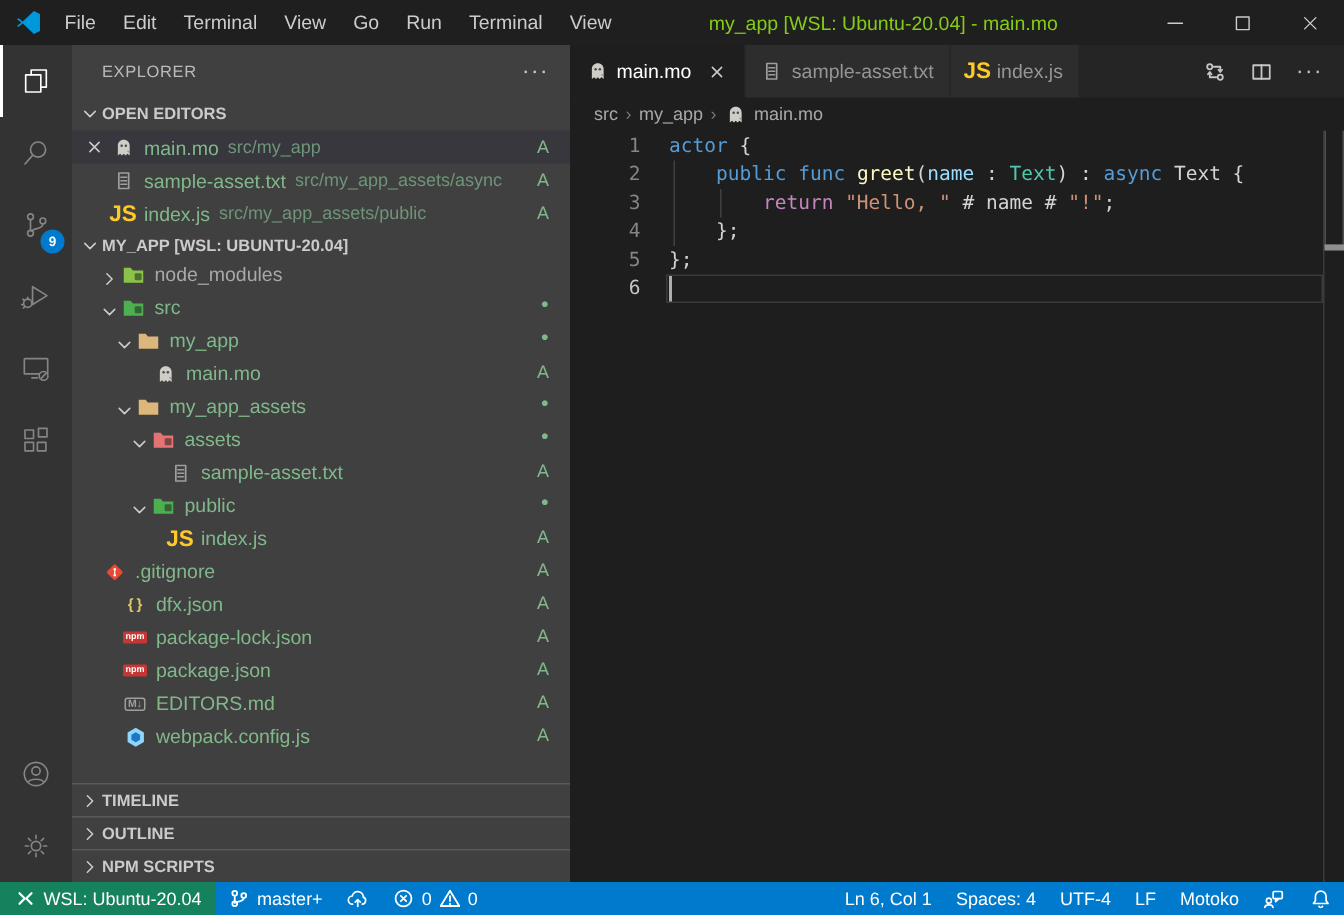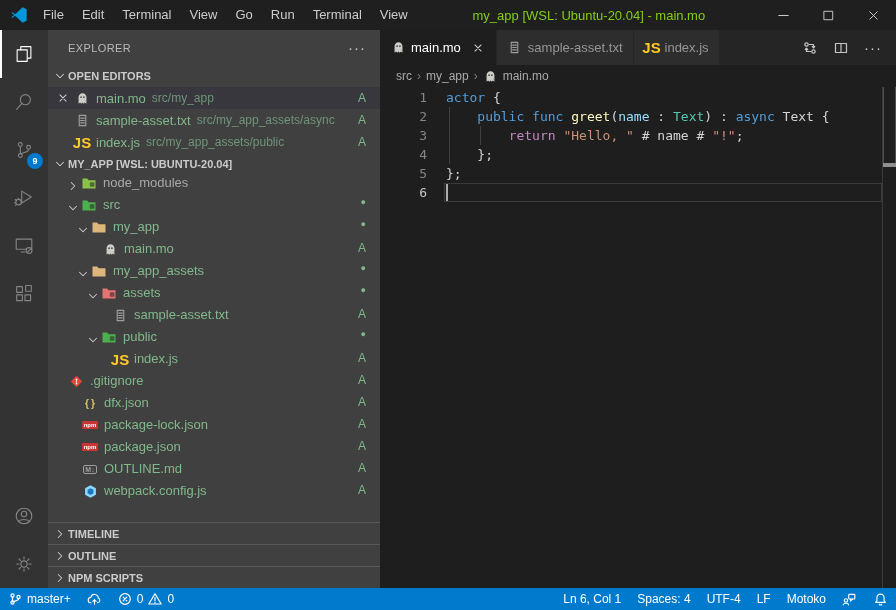--- a/index.html
+++ b/index.html
@@ -454,21 +454,21 @@
               <span class="npmicon">npm</span>
             </span>
             <span class="lbl-added">package.json</span>
             <span class="row-badge">A</span>
           </div>
           <div class="tree-row" style="padding-left: 17px;">
             <span class="chev" style="width: 17px;"></span>
             <span class="ficon">
               <span class="mdicon">M↓</span>
             </span>
-            <span class="lbl-added">OUTLINE.md</span>
+            <span class="lbl-added">EDITORS.md</span>
             <span class="row-badge">A</span>
           </div>
           <div class="tree-row" style="padding-left: 17px;">
             <span class="chev" style="width: 17px;"></span>
             <span class="ficon">
               <svg width="15" height="15" viewBox="0 0 16 16" xmlns="http://www.w3.org/2000/svg">
                 <path d="M8 1.3l5.8 3.3v6.8L8 14.7l-5.8-3.3V4.6z" fill="#8ed6fb"></path>
                 <path d="M8 4.4l3.1 1.8v3.6L8 11.6 4.9 9.8V6.2z" fill="#1c78c0"></path>
               </svg>
             </span>
@@ -621,20 +621,29 @@
         <div class="cursor-caret" id="cursor-caret" style="top: 97px; left: 66px;"></div>
         <div class="scroll-col">
           <div class="scroll-slider"></div>
           <div class="ruler-cursor"></div>
         </div>
       </div>
     </div>
   </div>
 
   <div class="statusbar">
+    <div class="sb-item sb-remote">
+      <span>
+          <svg width="14" height="14" viewBox="0 0 14 14" fill="none" stroke="currentColor" stroke-width="1.2" stroke-linecap="round" stroke-linejoin="round" xmlns="http://www.w3.org/2000/svg">
+            <path d="M3 3.5L6.5 7 3 10.5" stroke-width="1.5"></path>
+            <path d="M11 3.5L7.5 7l3.5 3.5" stroke-width="1.5"></path>
+          </svg>
+        </span>
+      <span>WSL: Ubuntu-20.04</span>
+    </div>
     <div class="sb-item">
       <span>
           <svg width="14" height="14" viewBox="0 0 14 14" fill="none" stroke="currentColor" stroke-width="1.2" stroke-linecap="round" stroke-linejoin="round" xmlns="http://www.w3.org/2000/svg">
             <circle cx="4.5" cy="3.5" r="1.6"></circle>
             <circle cx="4.5" cy="10.5" r="1.6"></circle>
             <circle cx="10.5" cy="5" r="1.6"></circle>
             <path d="M4.5 5.2v3.7M10.5 6.7c0 2.4-4 2.1-6 3.2"></path>
           </svg>
         </span>
       <span>master+</span>

